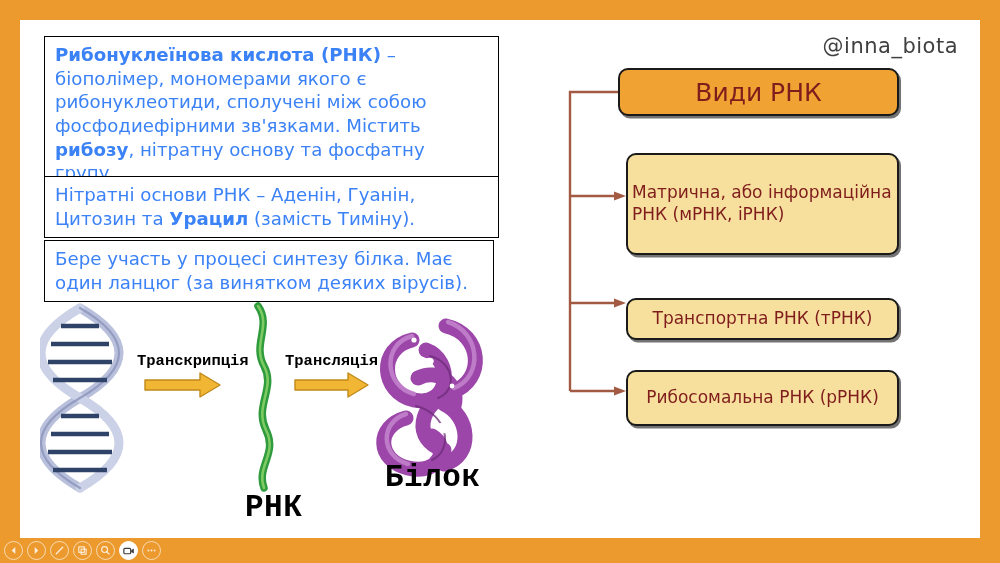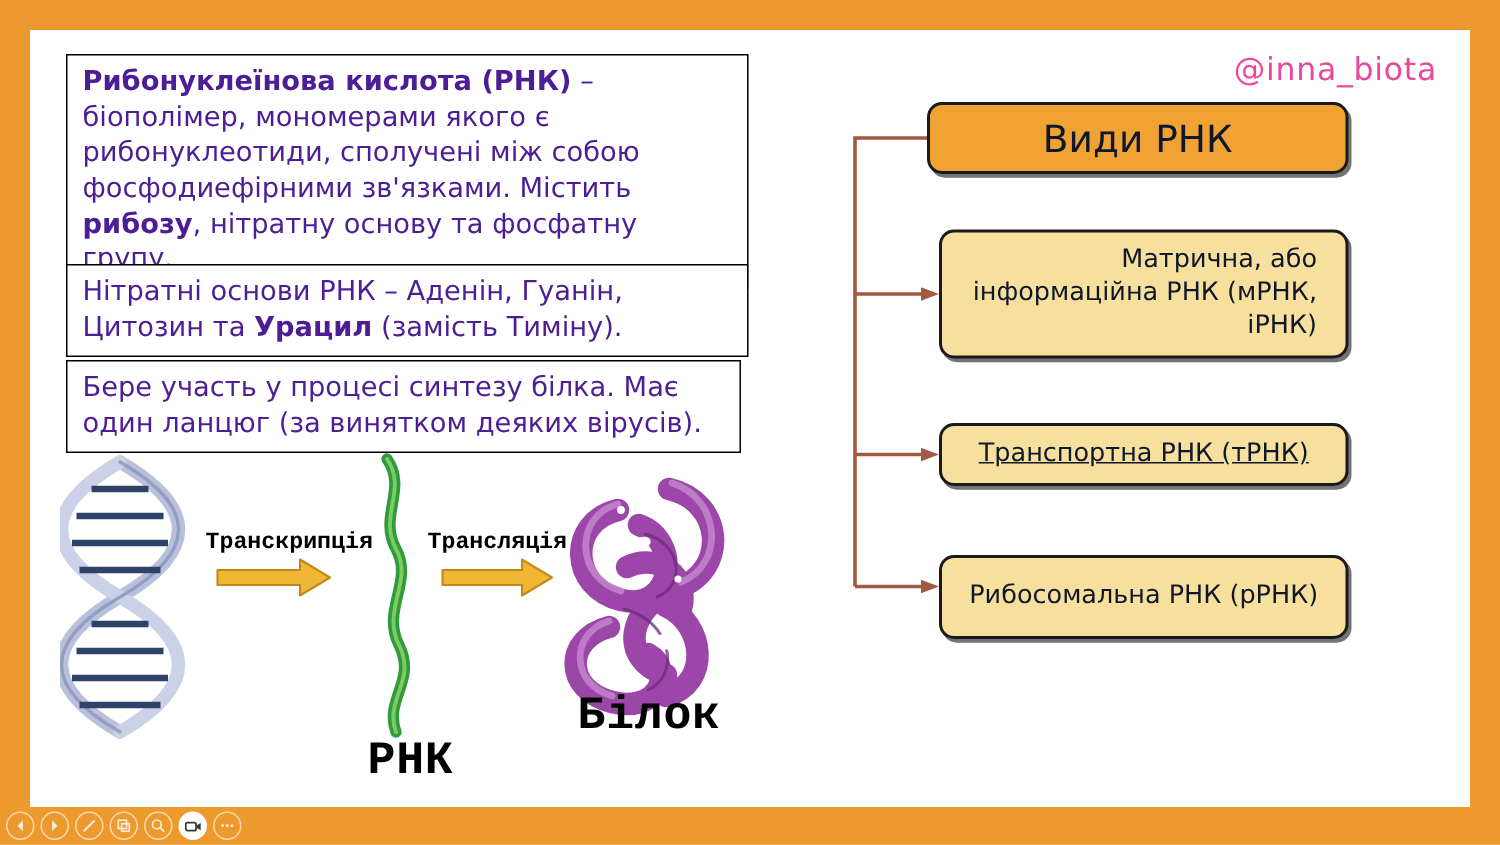--- a/index.html
+++ b/index.html
@@ -19,34 +19,34 @@
     left: 20px; top: 20px;
     width: 960px; height: 518px;
     background: #FFFFFF;
   }
 
   
   .watermark {
     position: absolute;
     right: 22px; top: 14px;
     font-size: 21px;
-    color: #ec4899;
+    color: #404040;
     letter-spacing: 0.5px;
     font-family: "DejaVu Sans", "Liberation Sans", sans-serif;
   }
 
   
   .textbox {
     position: absolute;
     border: 1.6px solid #000;
     background: #fff;
     padding: 6px 10px 7px 10px;
     font-size: 18.2px;
     line-height: 1.30;
-    color: #4c1d95;
+    color: #3b82f6;
     font-family: "DejaVu Sans", "Liberation Sans", sans-serif;
   }
   .textbox b { font-weight: bold; }
   #tb1 { left: 24px;  top: 16px;  width: 455px; }
   #tb2 { left: 24px;  top: 156px; width: 455px; }
   #tb3 { left: 24px;  top: 220px; width: 450px; }
 
   
   .illus {
     position: absolute;
@@ -69,38 +69,38 @@
   #lbl-transcription { left: 97px;  top: 52px; }
   #lbl-translation   { left: 245px; top: 52px; }
 
   
   .diagram { position: absolute; left: 520px; top: 0; width: 440px; height: 518px; }
   .node {
     position: absolute;
     border: 2.4px solid #1a1a1a;
     border-radius: 10px;
     display: flex; align-items: center; justify-content: center;
-    text-align: right;
-    color: #0f172a;
+    text-align: left;
+    color: #7f1d1d;
     font-family: "DejaVu Sans", "Liberation Sans", sans-serif;
     box-shadow: 2px 2.5px 0 rgba(0,0,0,0.55);
   }
   .node-head {
     background: #F0A232;
     font-size: 25px;
     left: 78px; top: 48px; width: 281px; height: 48px;
   }
   .node-leaf {
     background: #F7DF9D;
     font-size: 17px;
     line-height: 1.28;
     left: 86px; width: 273px;
   }
-  #node-mrna { top: 133px; height: 86px; padding: 0 19px; }
-  #node-trna { top: 262px; height: 42px; text-decoration: underline; }
+  #node-mrna { top: 133px; height: 102px; padding: 0 4px; }
+  #node-trna { top: 278px; height: 42px; }
   #node-rrna { top: 350px; height: 56px; }
 
   .connectors { position: absolute; left: 0; top: 0; width: 440px; height: 518px; }
 
   
   .toolbar {
     position: absolute;
     left: 0; bottom: 0;
     width: 200px; height: 25px;
     display: flex; align-items: center;

